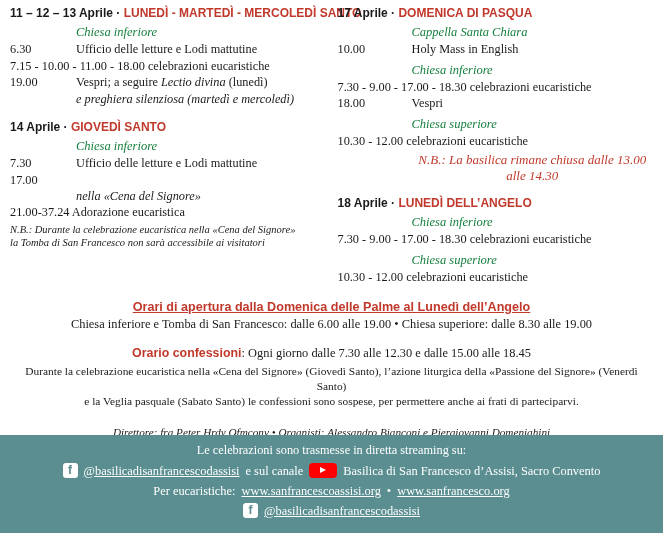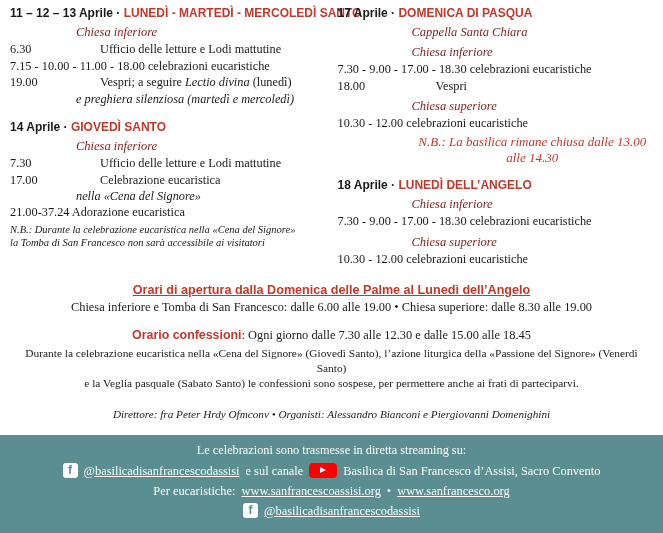--- a/index.html
+++ b/index.html
@@ -40,30 +40,29 @@
     white-space: nowrap;
   }
   .day-head .date { color: #1a1a1a; }
   .day-head .sep { color: #1a1a1a; font-weight: bold; }
   .day-head .name { color: #c0392b; }
 
   .church {
     font-style: italic;
     font-size: 12.5px;
     margin: 5px 0 2px 66px;
-    color: #7f1d1d;
+    color: #15803d;
   }
   .church.indent-2 { margin-left: 74px; }
 
   .row {
     display: flex;
     font-size: 12.3px;
     line-height: 1.28;
     margin: 0 0 1px 0;
-    gap: 24px;
   }
   .row .time {
     width: 66px;
     flex: 0 0 66px;
     white-space: nowrap;
   }
   .row .desc {
     flex: 1;
   }
   .row.wide .time { width: 74px; flex: 0 0 74px; }
@@ -224,21 +223,20 @@
           <span class="sep"> · </span>
           <span class="name">GIOVEDÌ SANTO</span>
         </div>
         <div class="church">Chiesa inferiore</div>
         <div class="row">
           <span class="time">7.30</span>
           <span class="desc">Ufficio delle letture e Lodi mattutine</span>
         </div>
         <div class="row">
           <span class="time">17.00</span>
-          <span class="desc">Celebrazione eucaristica</span>
         </div>
         <div class="subline">nella «Cena del Signore»</div>
         <div class="row">
           <span class="desc">
             <span>21.00-37.24</span>
             <span>Adorazione eucaristica</span>
           </span>
         </div>
         <div class="note">
           <span class="it">N.B.: Durante la celebrazione eucaristica nella «Cena del Signore»<br>la Tomba di San Francesco non sarà accessibile ai visitatori</span>
@@ -250,20 +248,24 @@
     <div class="col right">
 
       <div>
         <div class="day-head">
           <span class="date">17 Aprile</span>
           <span class="sep"> · </span>
           <span class="name">DOMENICA DI PASQUA</span>
         </div>
 
         <div class="church indent-2">Cappella Santa Chiara</div>
+        <div class="row wide">
+          <span class="time">10.00</span>
+          <span class="desc">Holy Mass in English</span>
+        </div>
 
         <div class="church indent-2">Chiesa inferiore</div>
         <div class="row">
           <span class="desc">
             <span>7.30 - 9.00 - 17.00 - 18.30</span>
             <span>celebrazioni eucaristiche</span>
           </span>
         </div>
         <div class="row wide">
           <span class="time">18.00</span>

